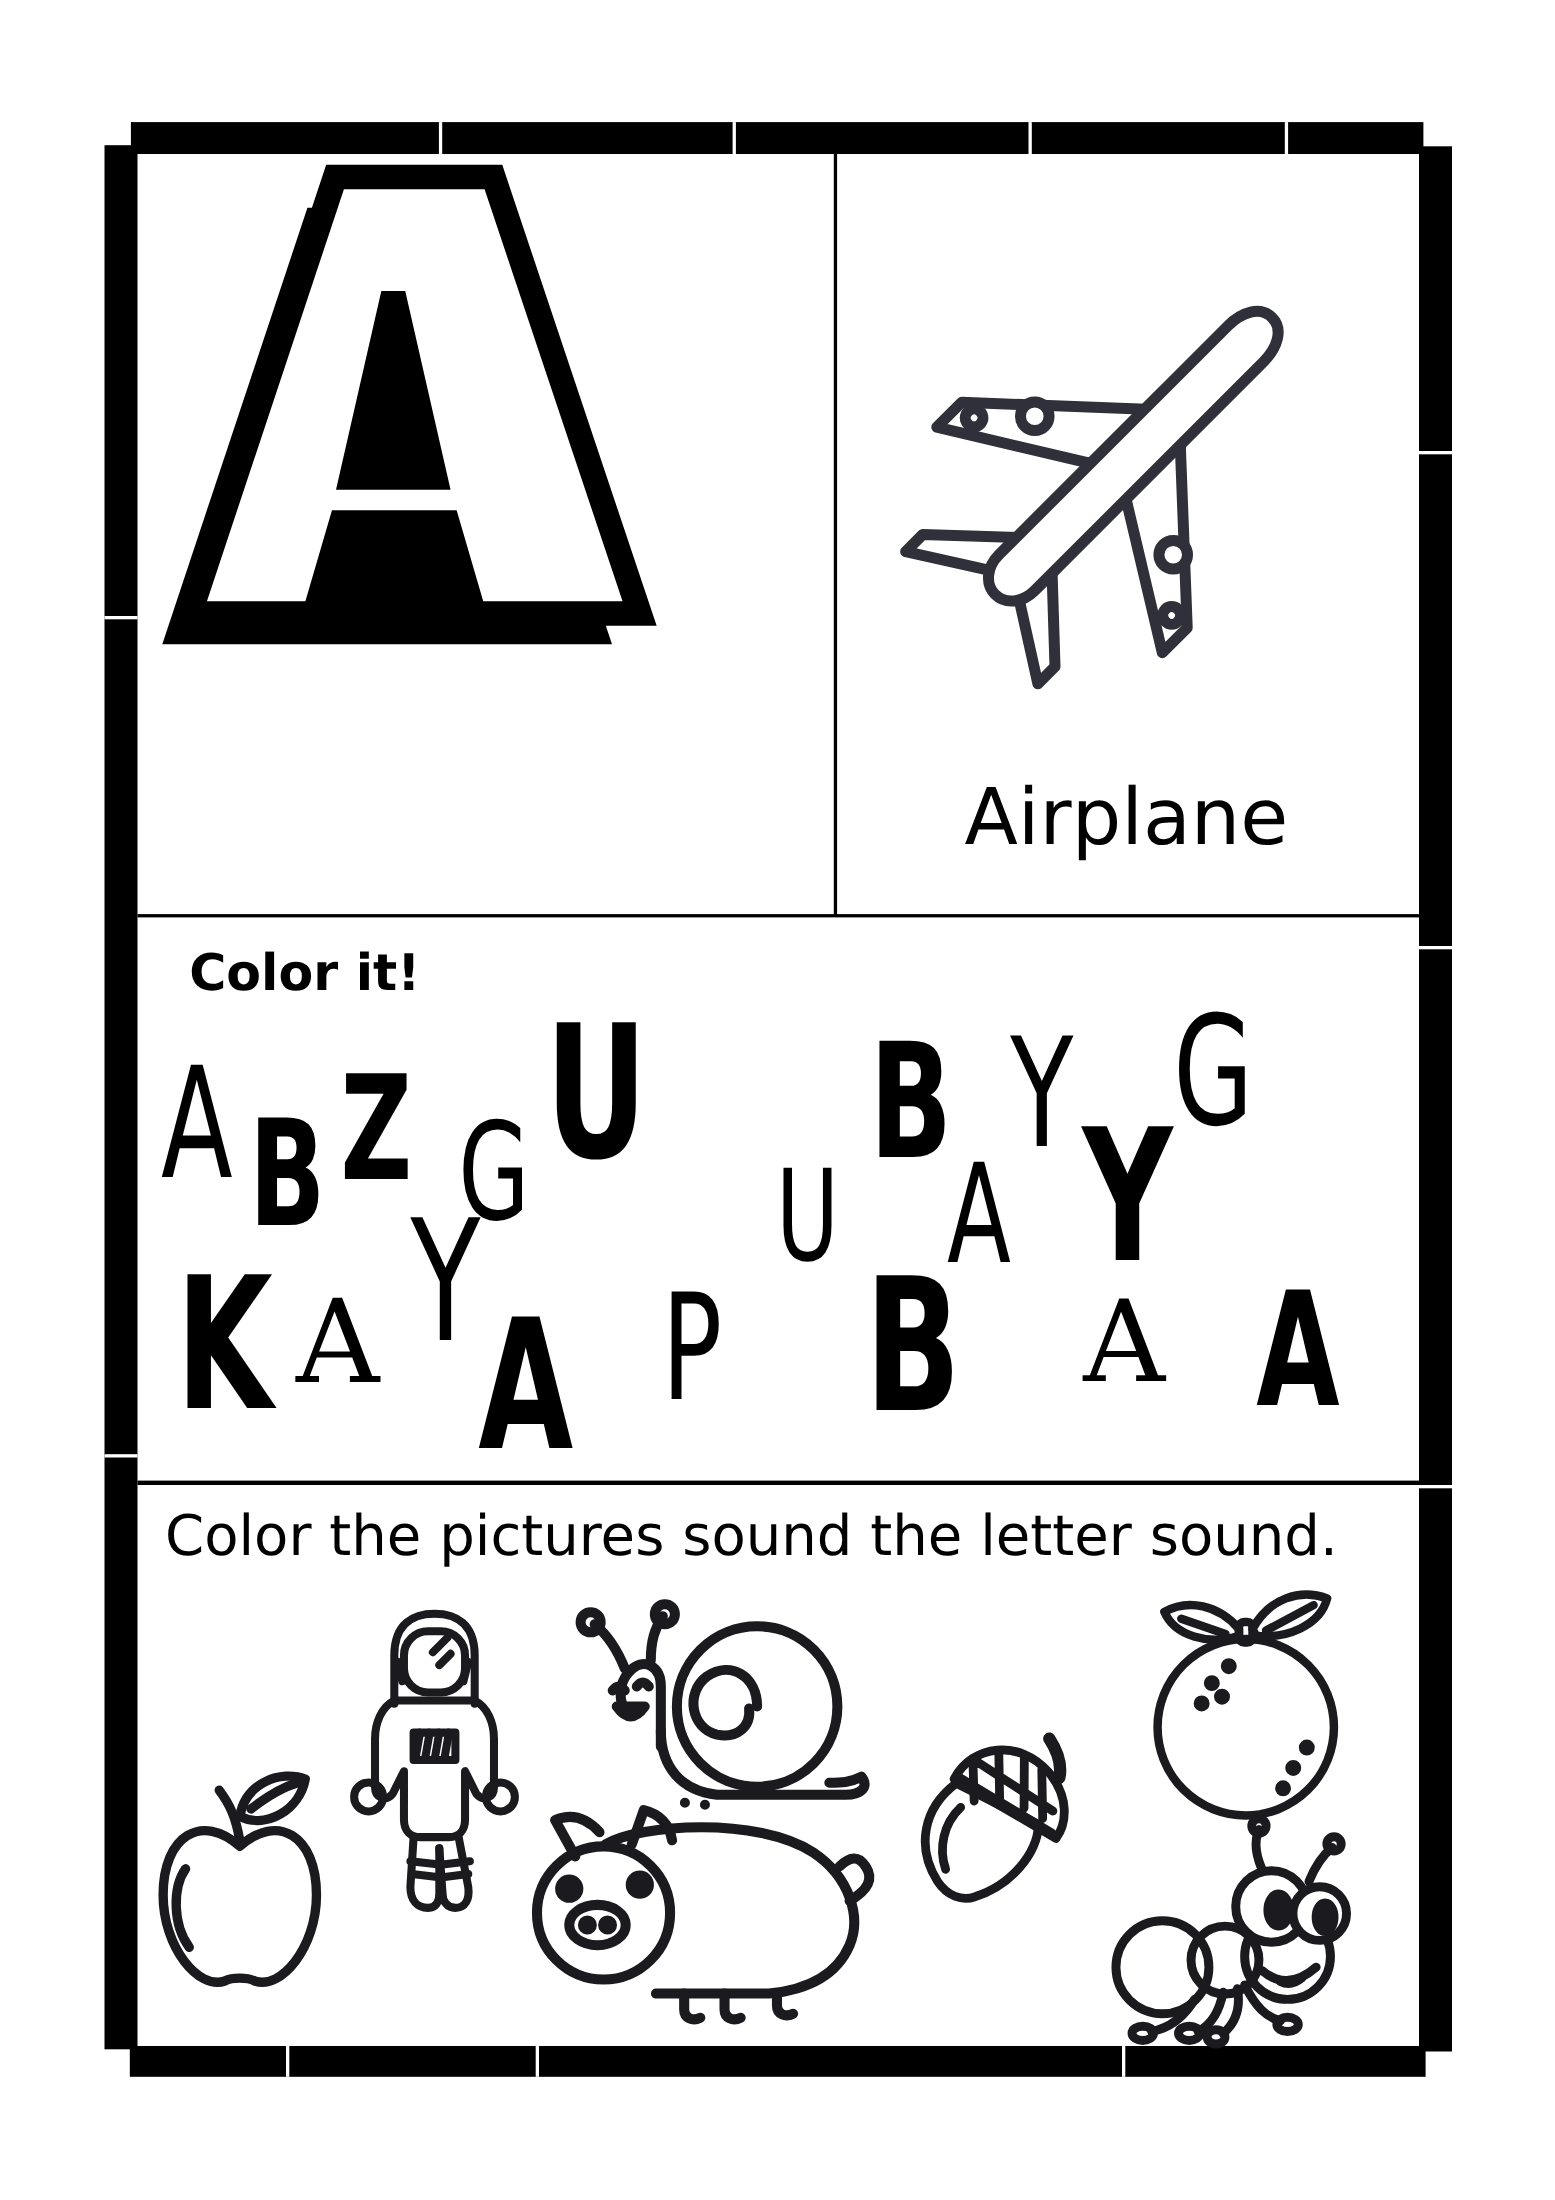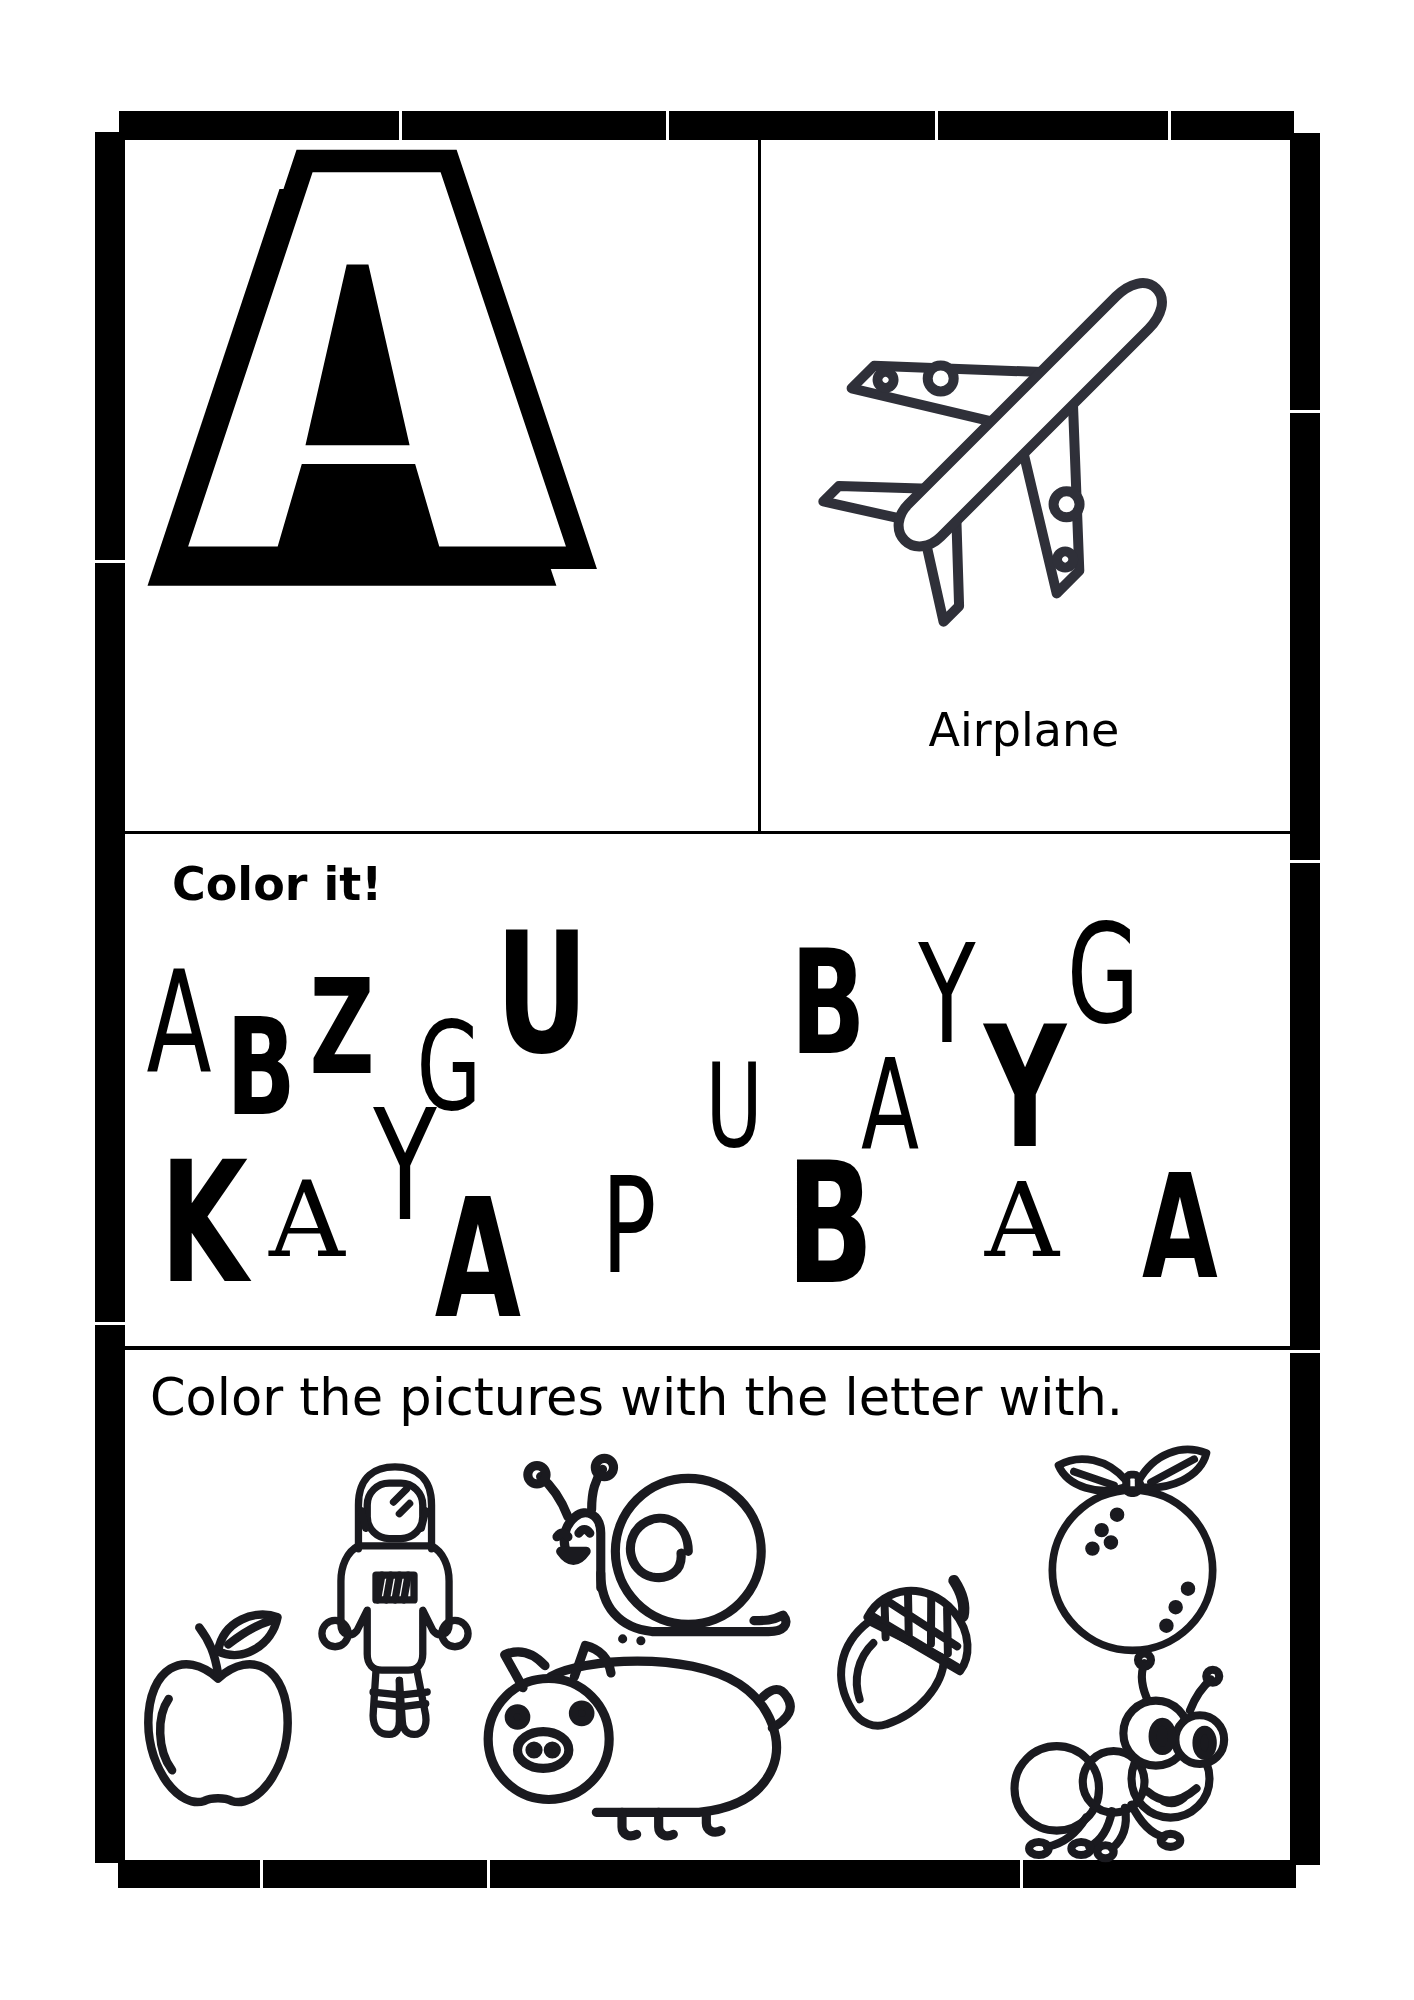--- a/index.html
+++ b/index.html
@@ -58,21 +58,21 @@
       <path d="M247,168 L370,282 L370,314 L247,238 Z"></path>
       <path d="M206,330 L140,392 L140,414 L206,372 Z"></path>
       <path d="M244,330 L310,392 L310,414 L244,372 Z"></path>
       <circle cx="136" cy="244" r="13"></circle>
       <circle cx="314" cy="244" r="13"></circle>
       <circle cx="98" cy="284" r="8"></circle>
       <circle cx="352" cy="284" r="8"></circle>
       <path d="M225,28 C210,28 202,44 202,62 L202,356 C202,372 212,384 225,384 C238,384 248,372 248,356 L248,62 C248,44 240,28 225,28 Z"></path>
     </g>
   </svg>
-  <div class="heading" style="left:1024px;top:707px;font-size:46px;transform:translateX(-50%);">Airplane</div>
+  <div class="heading" style="left:1024px;top:707px;font-size:71px;transform:translateX(-50%);">Airplane</div>
 
   <div class="heading" style="left:172px;top:861px;font-size:46px;font-weight:600;">Color it!</div>
   <div id="letters-layer">
       <span class="scatter-letter" style="left: 179px; top: 953px; font-size: 140px; font-weight: 500;">A</span>
       <span class="scatter-letter" style="left: 261px; top: 1001.1px; font-size: 134px; font-weight: 600;">B</span>
       <span class="scatter-letter" style="left: 342px; top: 960.8px; font-size: 132px; font-weight: 600;">Z</span>
       <span class="scatter-letter" style="left: 449px; top: 1005.45px; font-size: 123px; font-weight: 400;">G</span>
       <span class="scatter-letter" style="left: 542px; top: 910.2px; font-size: 168px; font-weight: 700;">U</span>
       <span class="scatter-letter" style="left: 734px; top: 1049.25px; font-size: 115px; font-weight: 400;">U</span>
       <span class="scatter-letter" style="left: 828px; top: 929.75px; font-size: 145px; font-weight: 700;">B</span>
@@ -83,21 +83,21 @@
       <span class="scatter-letter" style="left: 204px; top: 1140.05px; font-size: 167px; font-weight: 700;">K</span>
       <span class="scatter-letter serif" style="left: 307px; top: 1167.75px; font-size: 105px; font-weight: 400;">A</span>
       <span class="scatter-letter" style="left: 405px; top: 1089.95px; font-size: 153px; font-weight: 500;">Y</span>
       <span class="scatter-letter" style="left: 478px; top: 1177.6px; font-size: 164px; font-weight: 700;">A</span>
       <span class="scatter-letter" style="left: 629px; top: 1159.1px; font-size: 134px; font-weight: 500;">P</span>
       <span class="scatter-letter" style="left: 830px; top: 1140.2px; font-size: 168px; font-weight: 800;">B</span>
       <span class="scatter-letter serif" style="left: 1022px; top: 1169.45px; font-size: 103px; font-weight: 400;">A</span>
       <span class="scatter-letter" style="left: 1180px; top: 1154.6px; font-size: 144px; font-weight: 700;">A</span>
     </div>
 
-  <div class="heading" style="left:150px;top:1372px;font-size:51px;">Color the pictures with the letter with.</div>
+  <div class="heading" style="left:150px;top:1372px;font-size:51px;">Color the pictures sound the letter sound.</div>
 
   <svg style="left:133px;top:1600px;" width="170" height="225" viewBox="0 0 100 132">
     <g class="doodle">
       <path d="M50,46 C30,28 9,40 9,72 C9,100 28,123 42,118 C46,116 54,116 58,118 C72,123 91,100 91,72 C91,40 70,28 50,46 Z"></path>
       <path d="M21,58 C14,68 14,88 23,100"></path>
       <path d="M50,43 C48,31 45,24 39,16"></path>
       <path d="M50,30 C53,12 72,5 85,10 C82,26 65,37 50,30 Z"></path>
       <path d="M56,26 C65,19 74,14 81,12"></path>
     </g>
   </svg>

